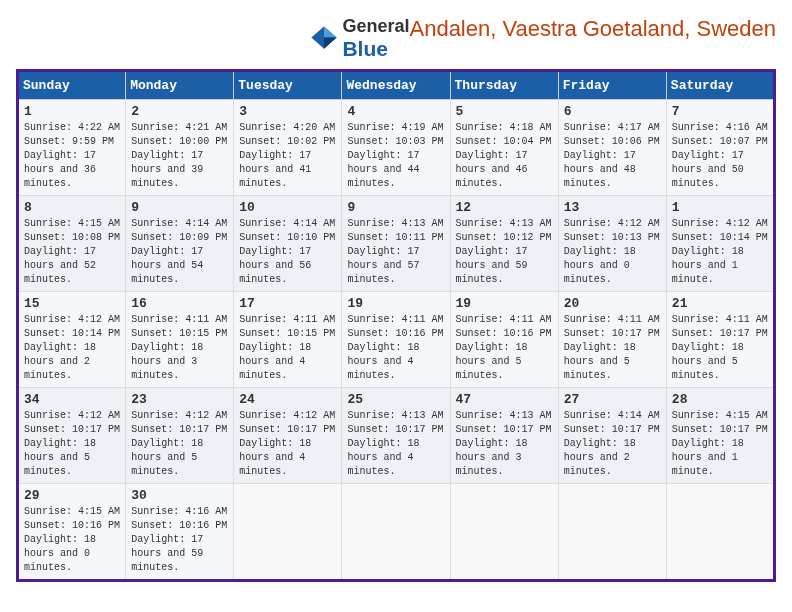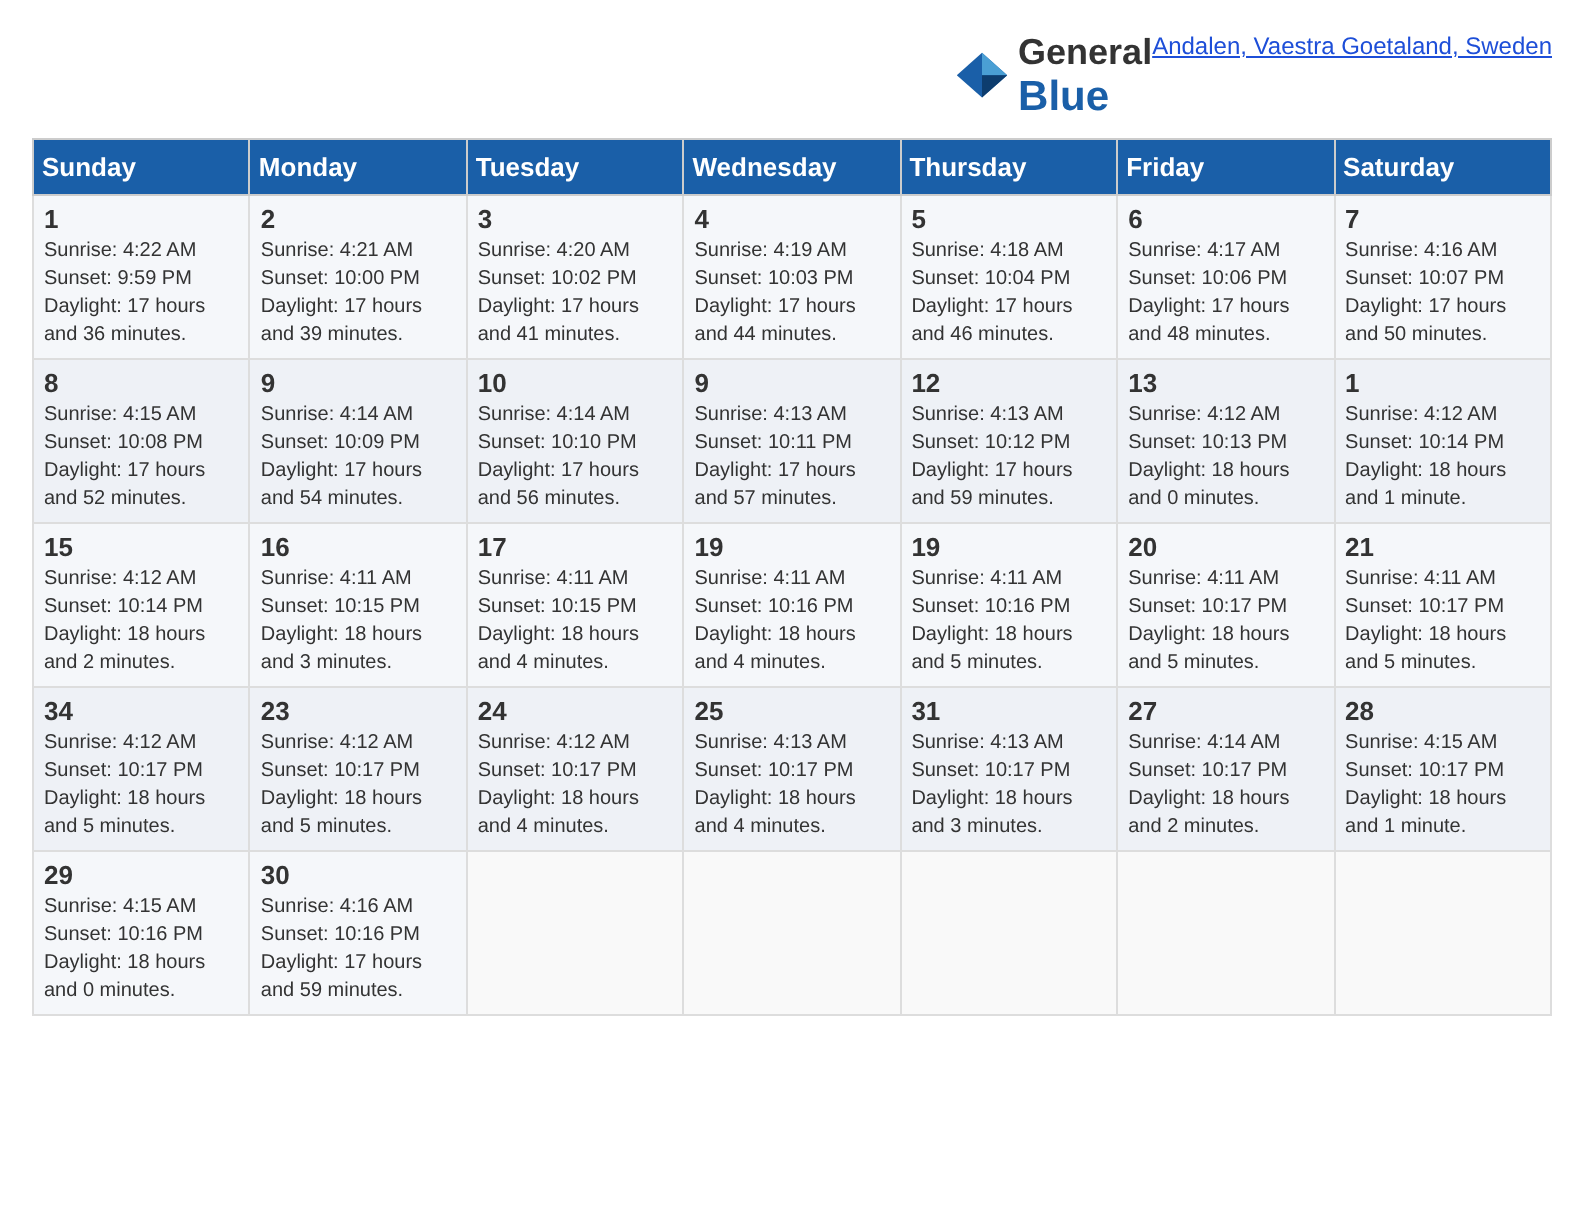--- a/index.html
+++ b/index.html
@@ -37,28 +37,28 @@
     }
     .title-area {
       text-align: right;
     }
     .month-title {
       font-size: 32px;
       font-weight: bold;
       color: #333;
     }
     .location-title {
-      font-size: 12px;
-      color: #1d4ed8;
-      text-decoration: underline;
+      font-size: 22px;
+      color: #c2410c;
     }
     .calendar {
       width: 100%;
       border-collapse: collapse;
-      border: 1px solid #4c1d95;
+      border: 3px solid #4c1d95;
+      font-family: Liberation Mono, monospace;
     }
     .calendar th {
       background-color: #1a5fa8;
       color: #fff;
       font-size: 13px;
       font-weight: bold;
       padding: 6px 4px;
       text-align: left;
       border: 1px solid #ccc;
     }
@@ -152,21 +152,21 @@
         <td><span class="day-number">19</span><span class="day-detail">Sunrise: 4:11 AM<br>Sunset: 10:16 PM<br>Daylight: 18 hours and 4 minutes.</span></td>
         <td><span class="day-number">19</span><span class="day-detail">Sunrise: 4:11 AM<br>Sunset: 10:16 PM<br>Daylight: 18 hours and 5 minutes.</span></td>
         <td><span class="day-number">20</span><span class="day-detail">Sunrise: 4:11 AM<br>Sunset: 10:17 PM<br>Daylight: 18 hours and 5 minutes.</span></td>
         <td><span class="day-number">21</span><span class="day-detail">Sunrise: 4:11 AM<br>Sunset: 10:17 PM<br>Daylight: 18 hours and 5 minutes.</span></td>
       </tr>
       <tr>
         <td><span class="day-number">34</span><span class="day-detail">Sunrise: 4:12 AM<br>Sunset: 10:17 PM<br>Daylight: 18 hours and 5 minutes.</span></td>
         <td><span class="day-number">23</span><span class="day-detail">Sunrise: 4:12 AM<br>Sunset: 10:17 PM<br>Daylight: 18 hours and 5 minutes.</span></td>
         <td><span class="day-number">24</span><span class="day-detail">Sunrise: 4:12 AM<br>Sunset: 10:17 PM<br>Daylight: 18 hours and 4 minutes.</span></td>
         <td><span class="day-number">25</span><span class="day-detail">Sunrise: 4:13 AM<br>Sunset: 10:17 PM<br>Daylight: 18 hours and 4 minutes.</span></td>
-        <td><span class="day-number">31</span><span class="day-detail">Sunrise: 4:13 AM<br>Sunset: 10:17 PM<br>Daylight: 18 hours and 3 minutes.</span></td>
+        <td><span class="day-number">47</span><span class="day-detail">Sunrise: 4:13 AM<br>Sunset: 10:17 PM<br>Daylight: 18 hours and 3 minutes.</span></td>
         <td><span class="day-number">27</span><span class="day-detail">Sunrise: 4:14 AM<br>Sunset: 10:17 PM<br>Daylight: 18 hours and 2 minutes.</span></td>
         <td><span class="day-number">28</span><span class="day-detail">Sunrise: 4:15 AM<br>Sunset: 10:17 PM<br>Daylight: 18 hours and 1 minute.</span></td>
       </tr>
       <tr>
         <td><span class="day-number">29</span><span class="day-detail">Sunrise: 4:15 AM<br>Sunset: 10:16 PM<br>Daylight: 18 hours and 0 minutes.</span></td>
         <td><span class="day-number">30</span><span class="day-detail">Sunrise: 4:16 AM<br>Sunset: 10:16 PM<br>Daylight: 17 hours and 59 minutes.</span></td>
         <td class="empty-cell"></td>
         <td class="empty-cell"></td>
         <td class="empty-cell"></td>
         <td class="empty-cell"></td>

